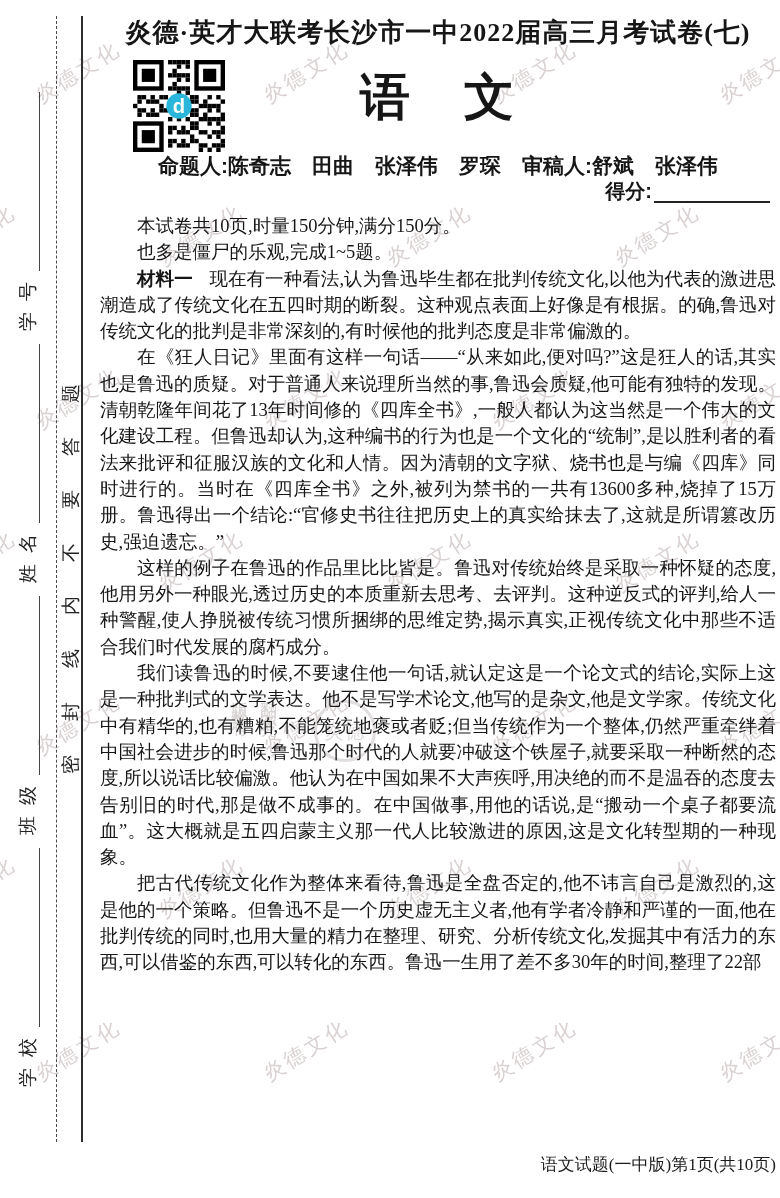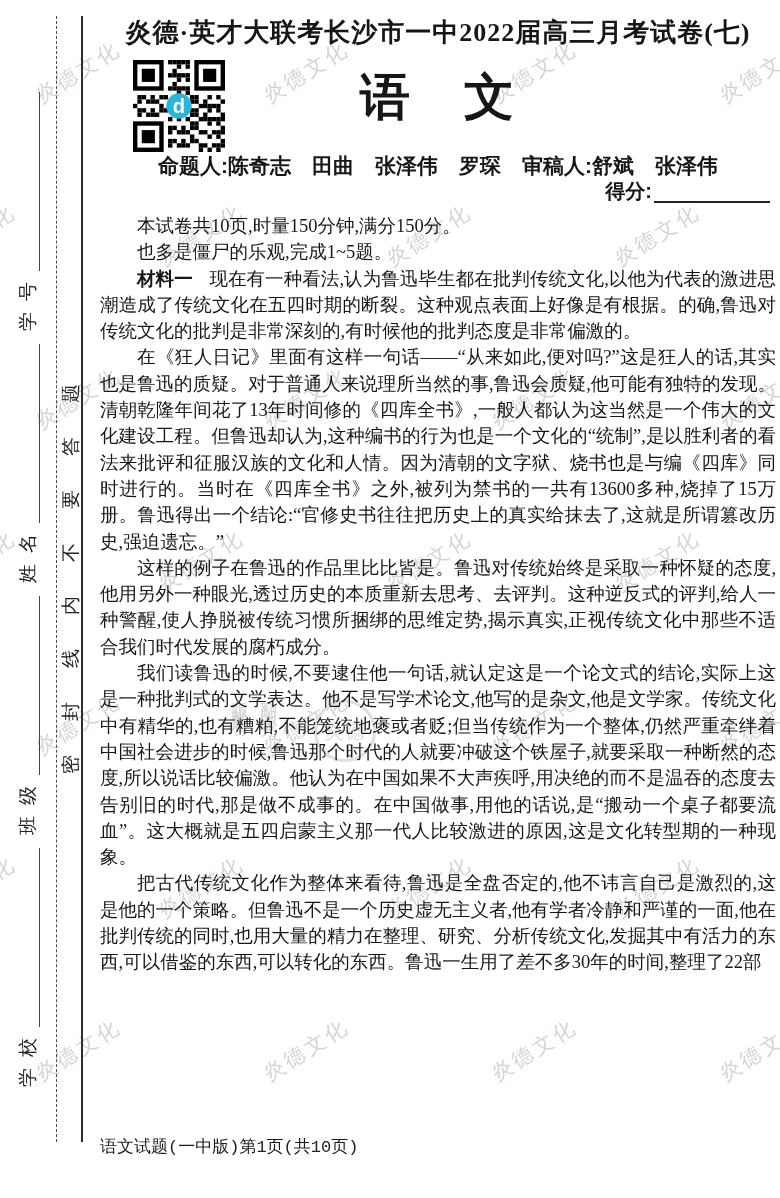--- a/index.html
+++ b/index.html
@@ -61,22 +61,22 @@
     font-family:"Liberation Sans","DejaVu Sans",sans-serif;font-weight:700;font-size:20px;line-height:24px;
   }
   .score-line{display:inline-block;width:116px;border-bottom:2px solid #222;height:22px;margin-left:2px;margin-right:6px;}
   .bodytext{margin-top:10px;font-size:18.5px;line-height:26.3px;text-align:justify;}
   .bodytext p{margin:0;}
   .indent{text-indent:2em;}
   .hd{font-family:"Liberation Sans","DejaVu Sans",sans-serif;font-weight:700;}
   .para{text-indent:2em;}
   .mlabel{font-weight:700;margin-right:0.9em;}
   .page-footer{
-    position:absolute;left:100px;width:676px;bottom:40px;z-index:2;
-    text-align:left;font-size:17px;color:#1c1c1c;font-family:Liberation Mono, monospace;
+    position:absolute;left:100px;width:676px;bottom:22px;z-index:2;
+    text-align:right;font-size:17px;color:#1c1c1c;
   }
 </style>
 </head>
 <body>
 
 <div class="sheet">
 
   <div class="wm-layer">
       <span class="wm-tile" style="left: 30px; top: 58px;">炎德文化</span>
       <span class="wm-tile" style="left: 258px; top: 58px;">炎德文化</span>

